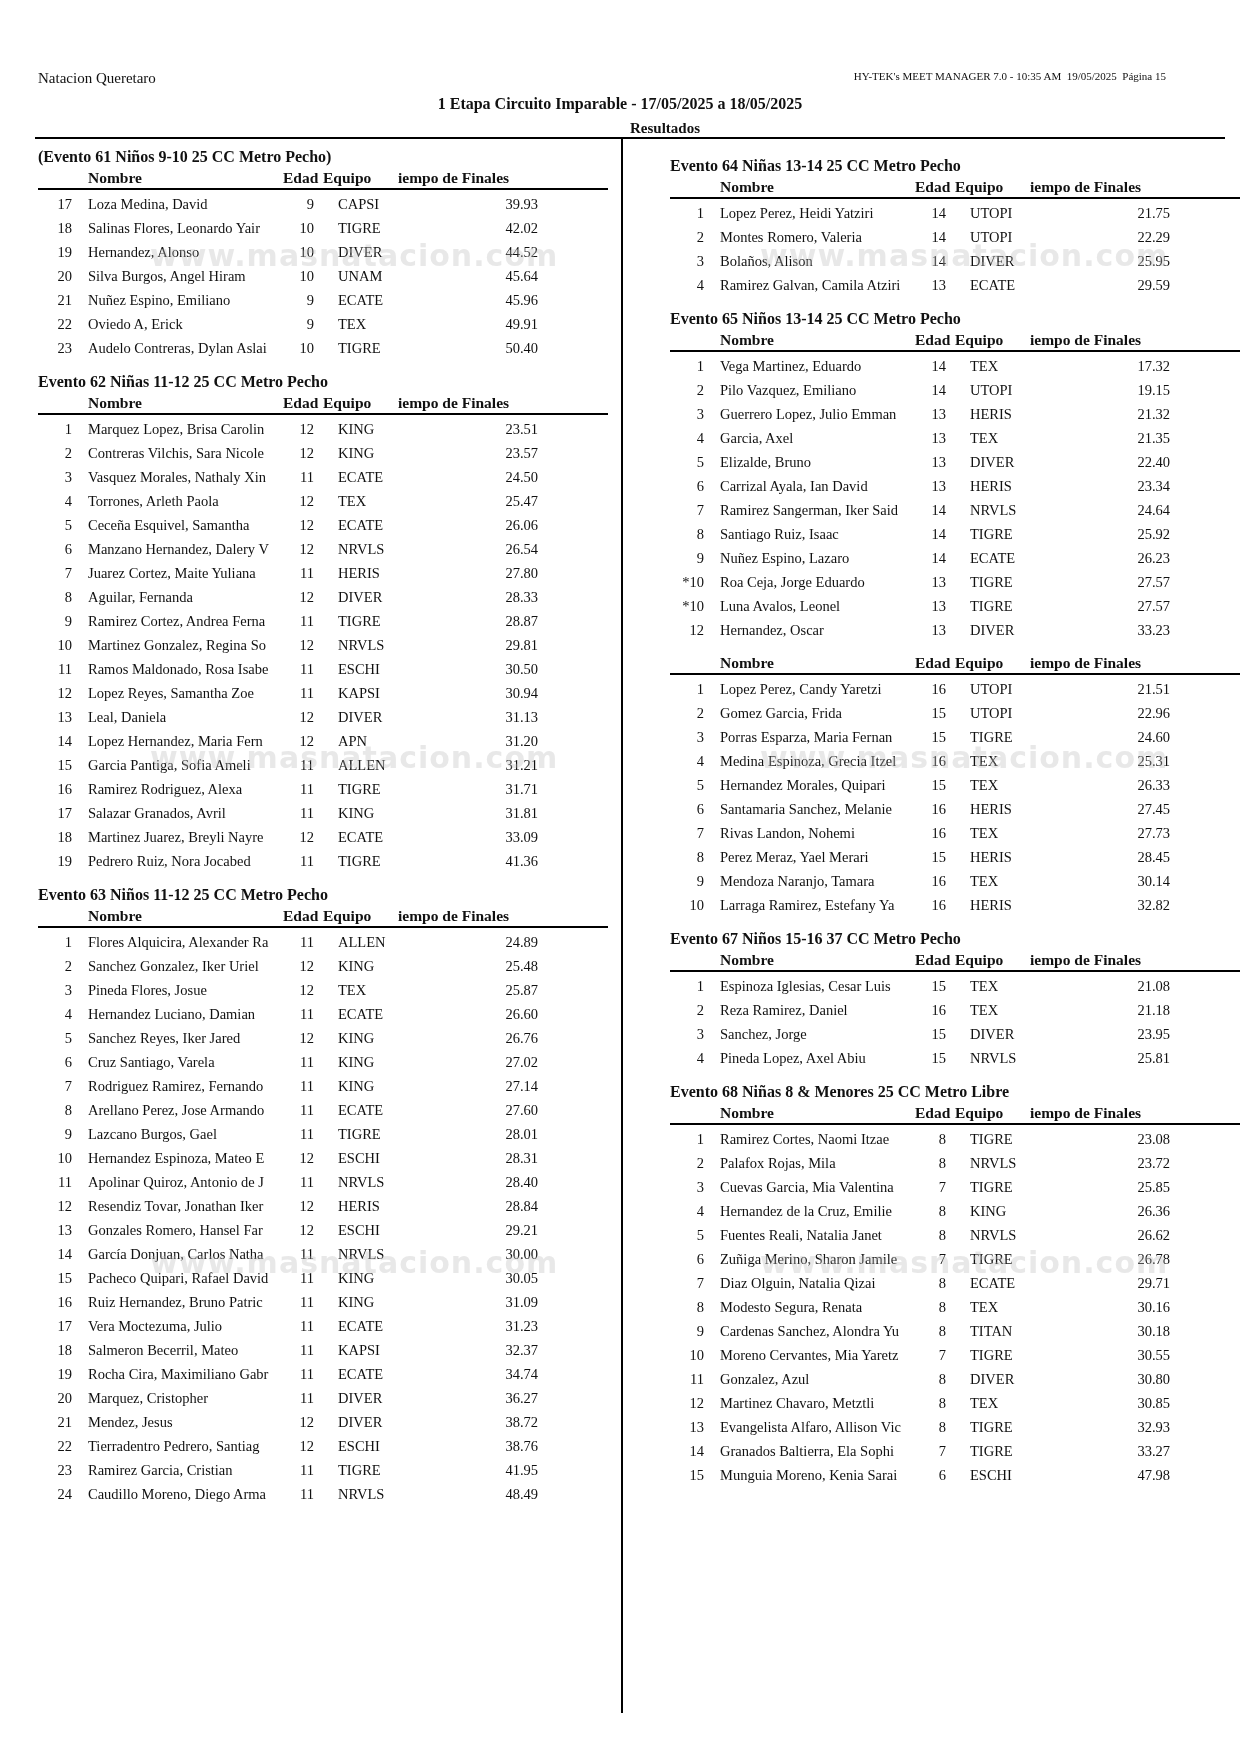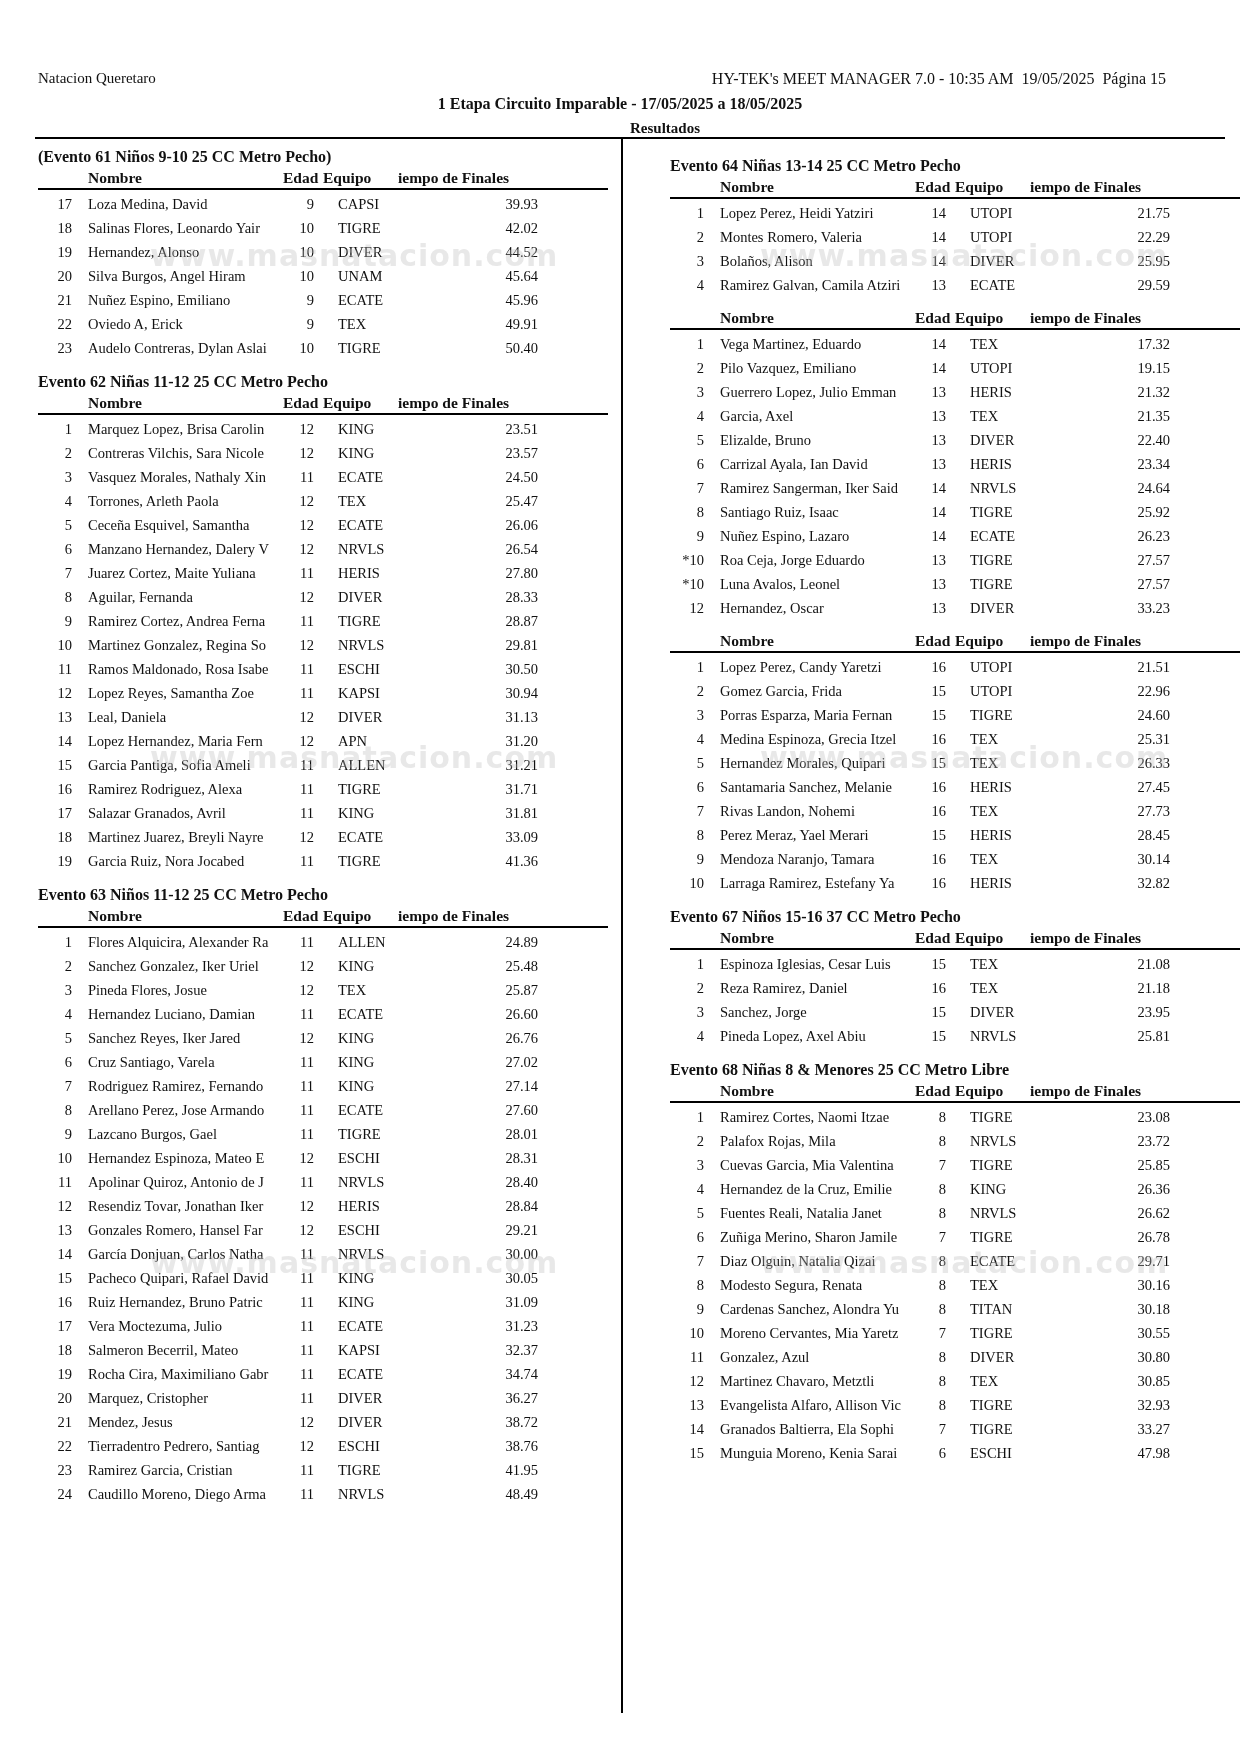--- a/index.html
+++ b/index.html
@@ -2,21 +2,21 @@
 <html><head>
 <meta charset="utf-8">
 <style>
   html, body { margin: 0; padding: 0; background: #ffffff; }
   body {
     width: 1240px; height: 1752px; position: relative; overflow: hidden;
     font-family: "Liberation Serif", "DejaVu Serif", serif;
     color: #111111;
   }
   .hdr-left { position: absolute; left: 38px; top: 70px; font-size: 15px; }
-  .hdr-right { position: absolute; right: 74px; top: 70px; font-size: 16px; white-space: pre; }
+  .hdr-right { position: absolute; right: 74px; top: 70px; font-size: 11px; white-space: pre; }
   .hdr-title { position: absolute; left: 0; width: 1240px; top: 95px; text-align: center; font-size: 16px; font-weight: bold; }
   .hdr-sub { position: absolute; left: 0; width: 1240px; top: 120px; text-align: center; font-size: 15px; font-weight: bold; margin-left: 45px; }
   .hdr-rule { position: absolute; left: 35px; width: 1190px; top: 137px; height: 2px; background: #000; }
   .col-divider { position: absolute; left: 621px; top: 138px; width: 2px; height: 1575px; background: #000; }
 
   .col { position: absolute; }
   .col-left { left: 38px; top: 146px; width: 570px; }
   .col-right { left: 670px; top: 155px; width: 570px; }
 
   .event { margin-bottom: 11px; }
@@ -243,21 +243,21 @@
       </div>
       <div class="row">
         <span class="c-place">18</span>
         <span class="c-name">Martinez Juarez, Breyli Nayre</span>
         <span class="c-age">12</span>
         <span class="c-team">ECATE</span>
         <span class="c-time">33.09</span>
       </div>
       <div class="row">
         <span class="c-place">19</span>
-        <span class="c-name">Garcia Ruiz, Nora Jocabed</span>
+        <span class="c-name">Pedrero Ruiz, Nora Jocabed</span>
         <span class="c-age">11</span>
         <span class="c-team">TIGRE</span>
         <span class="c-time">41.36</span>
       </div>
     </div>
     <div class="event">
       <div class="event-title">Evento 63  Niños 11-12 25 CC Metro Pecho</div>
       <div class="thead">
         <span class="th-name">Nombre</span>
         <span class="th-age">Edad</span>
@@ -466,20 +466,21 @@
       </div>
       <div class="row">
         <span class="c-place">4</span>
         <span class="c-name">Ramirez Galvan, Camila Atziri</span>
         <span class="c-age">13</span>
         <span class="c-team">ECATE</span>
         <span class="c-time">29.59</span>
       </div>
     </div>
     <div class="event">
+      <div class="event-title">Evento 65  Niños 13-14 25 CC Metro Pecho</div>
       <div class="thead">
         <span class="th-name">Nombre</span>
         <span class="th-age">Edad</span>
         <span class="th-team">Equipo</span>
         <span class="th-time">iempo de Finales</span>
       </div>
       <div class="row">
         <span class="c-place">1</span>
         <span class="c-name">Vega Martinez, Eduardo</span>
         <span class="c-age">14</span>

